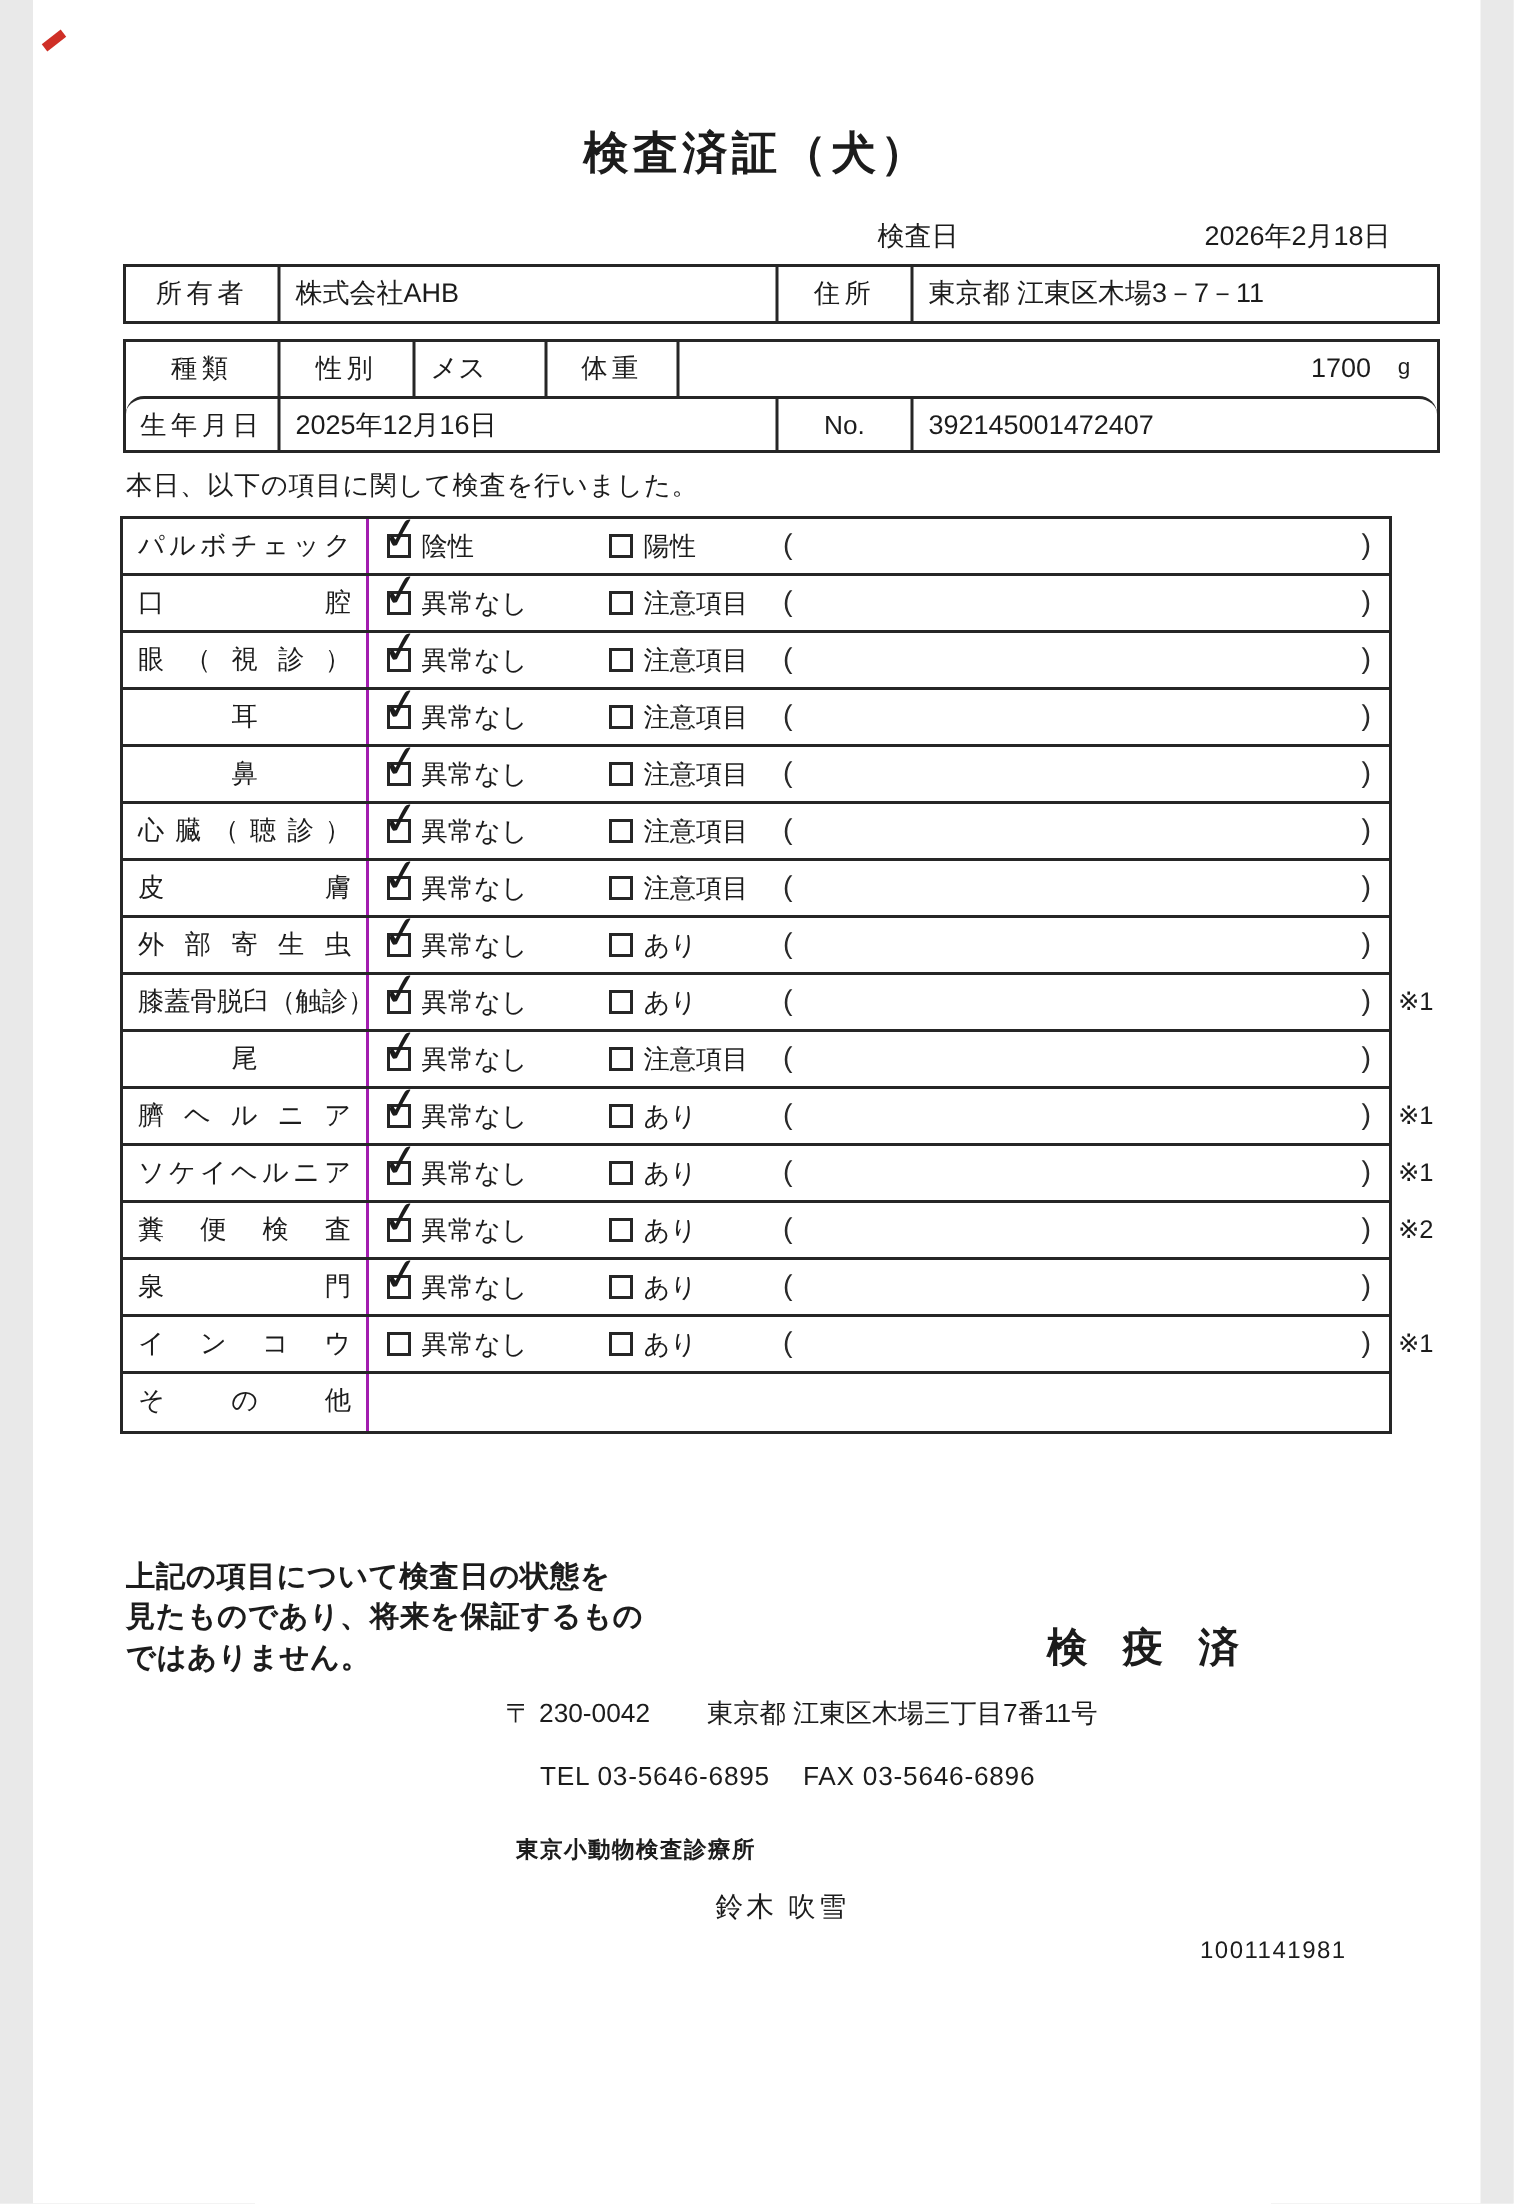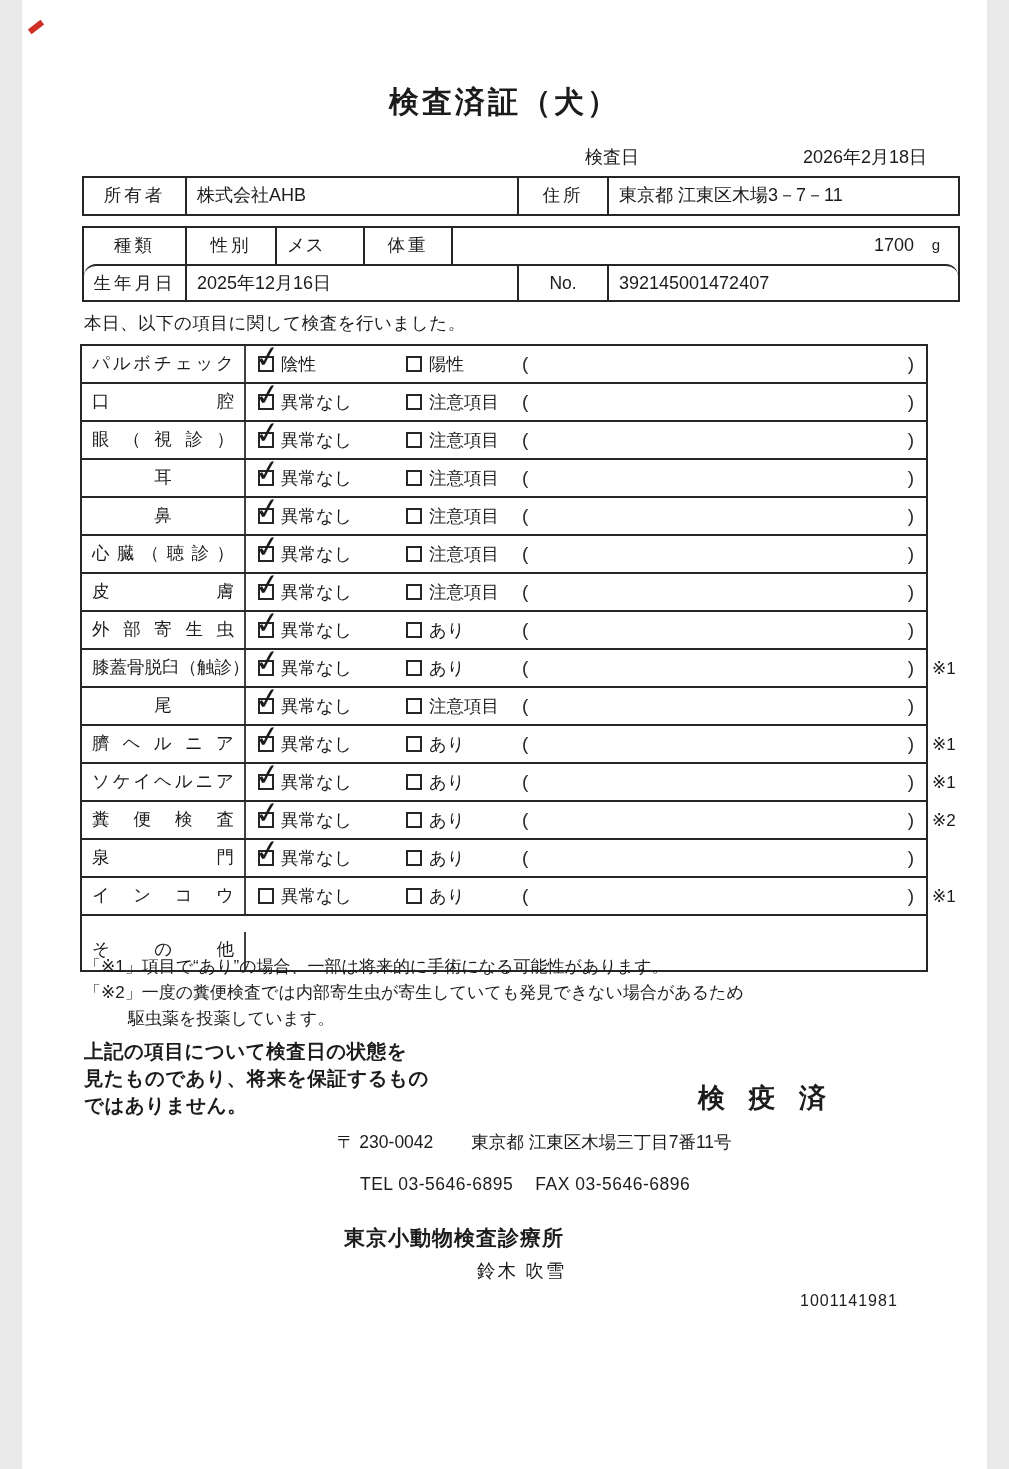--- a/index.html
+++ b/index.html
@@ -41,24 +41,24 @@
   .weight-unit { width:44px; text-align:center; font-size:15px; }
 
   .intro { position:absolute; top:311px; left:62px; font-size:17.5px; letter-spacing:0.5px; }
 
   
   .chk-tbl {
     position:absolute; top:344px; left:58px; width:848px;
     border:2px solid #262626; background:#fff;
   }
   .chk-row { display:flex; height:38px; border-bottom:2px solid #262626; position:relative; }
-  .chk-row:last-child { border-bottom:none;margin-top:16px; }
+  .chk-row:last-child { border-bottom:none; }
   .item-label {
     width:164px; height:100%; line-height:34px; padding:0 10px;
-    border-right:2px solid #404040; font-size:17.5px;
+    border-right:2px solid #a21caf; font-size:17.5px;
     text-align:justify; text-align-last:justify; overflow:hidden; white-space:nowrap;
   }
   .item-label.center { text-align:center; text-align-last:center; }
   .item-opts { flex:1; display:flex; align-items:center; position:relative; }
   .opt { display:flex; align-items:center; width:144px; padding-left:12px; }
   .opt.opt2 { width:132px; padding-left:16px; }
   .box {
     width:16px; height:16px; border:2px solid #262626; margin-right:7px;
     position:relative; flex:0 0 auto;
   }
@@ -84,21 +84,21 @@
     font-size:19.5px; line-height:27px; font-weight:600; letter-spacing:0.5px;
   }
   .stamp {
     position:absolute; top:1080px; left:676px;
     font-size:27px; font-weight:600; letter-spacing:8px;
   }
   .addr-line { position:absolute; top:1130px; left:315px; font-size:17.5px; display:flex; }
   .addr-gap { width:38px; }
   .tel-line { position:absolute; top:1174px; left:338px; font-size:17.5px; display:flex; letter-spacing:0.5px; }
   .tel-gap { width:22px; }
-  .clinic { position:absolute; top:1224px; left:322px; font-size:21px; font-weight:600; letter-spacing:1px;text-align:right; }
+  .clinic { position:absolute; top:1224px; left:322px; font-size:15px; font-weight:600; letter-spacing:1px;text-align:right; }
   .vet { position:absolute; top:1258px; left:455px; font-size:18.5px; letter-spacing:2px; }
   .serial { position:absolute; top:1292px; left:778px; font-size:16px; letter-spacing:1px; }
 </style>
 </head>
 <body>
 
 <div class="page">
 
   <div class="red-mark"></div>
 
@@ -464,25 +464,20 @@
         </span>
         <span class="paren" style="visibility: hidden;">
           <span class="paren-open">(</span>
           <span class="paren-close">)</span>
         </span>
         <span class="row-note"></span>
       </div>
     </div>
   </div>
 
-  <div class="footnotes">
-    <div>「※1」項目で“あり”の場合、一部は将来的に手術になる可能性があります。</div>
-    <div>「※2」一度の糞便検査では内部寄生虫が寄生していても発見できない場合があるため</div>
-    <div class="fn-indent">駆虫薬を投薬しています。</div>
-  </div>
 
   <div class="disclaimer">
     <div>上記の項目について検査日の状態を</div>
     <div>見たものであり、将来を保証するもの</div>
     <div>ではありません。</div>
   </div>
 
   <div class="stamp">検 疫 済</div>
 
   <div class="addr-line">

